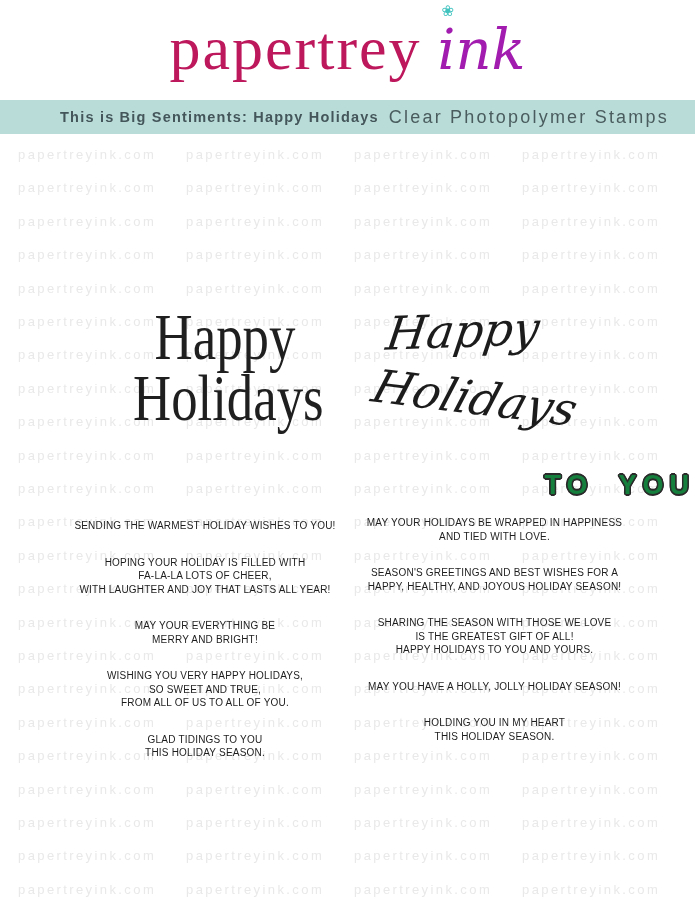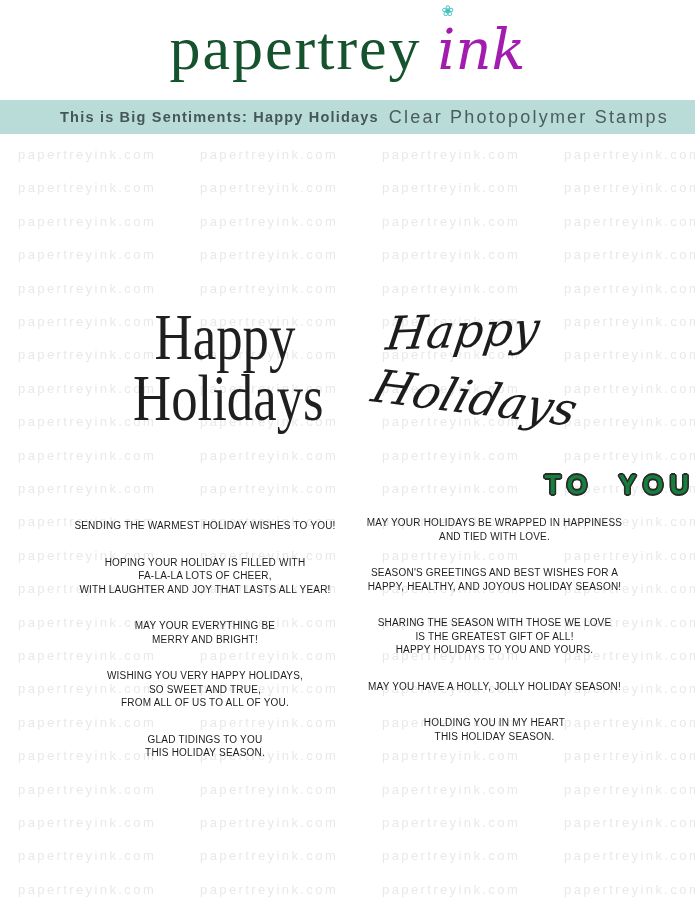--- a/index.html
+++ b/index.html
@@ -7,36 +7,36 @@
   .page {
     position:relative; width:695px; height:900px;
     background:#ffffff; overflow:hidden;
     font-family:"Liberation Sans", sans-serif;
   }
 
   
   .watermark { position:absolute; inset:0; z-index:0; }
   .wm-row {
     position:absolute; left:0; width:695px; height:14px;
-    padding-left:18px; display:flex; white-space:nowrap;gap:14px;
+    padding-left:18px; display:flex; white-space:nowrap;
   }
   .wm-row span {
     display:inline-block; width:168px; flex:0 0 168px;
     font-family:"Liberation Sans", sans-serif;
     font-size:13px; letter-spacing:2.4px; color:#e9e9e9; font-weight:400;
   }
 
   
   .logo-bar {
     position:absolute; top:8px; left:0; width:695px; height:92px;
     display:flex; justify-content:center; align-items:baseline; z-index:2;
   }
   .logo-brand {
     font-family:"Liberation Serif", serif;
-    font-size:62px; letter-spacing:2px; color:#14532d; line-height:80px;
+    font-size:62px; letter-spacing:2px; color:#be185d; line-height:80px;
   }
   .logo-suffix-wrap { position:relative; display:inline-block; margin-left:16px; }
   .logo-suffix {
     font-family:"DejaVu Serif", serif; font-style:italic;
     font-size:56px; color:#a21caf; line-height:80px;
   }
   .logo-flower {
     position:absolute; top:-8px; left:4px;
     font-size:15px; color:#41c3c0; font-style:normal;
   }

